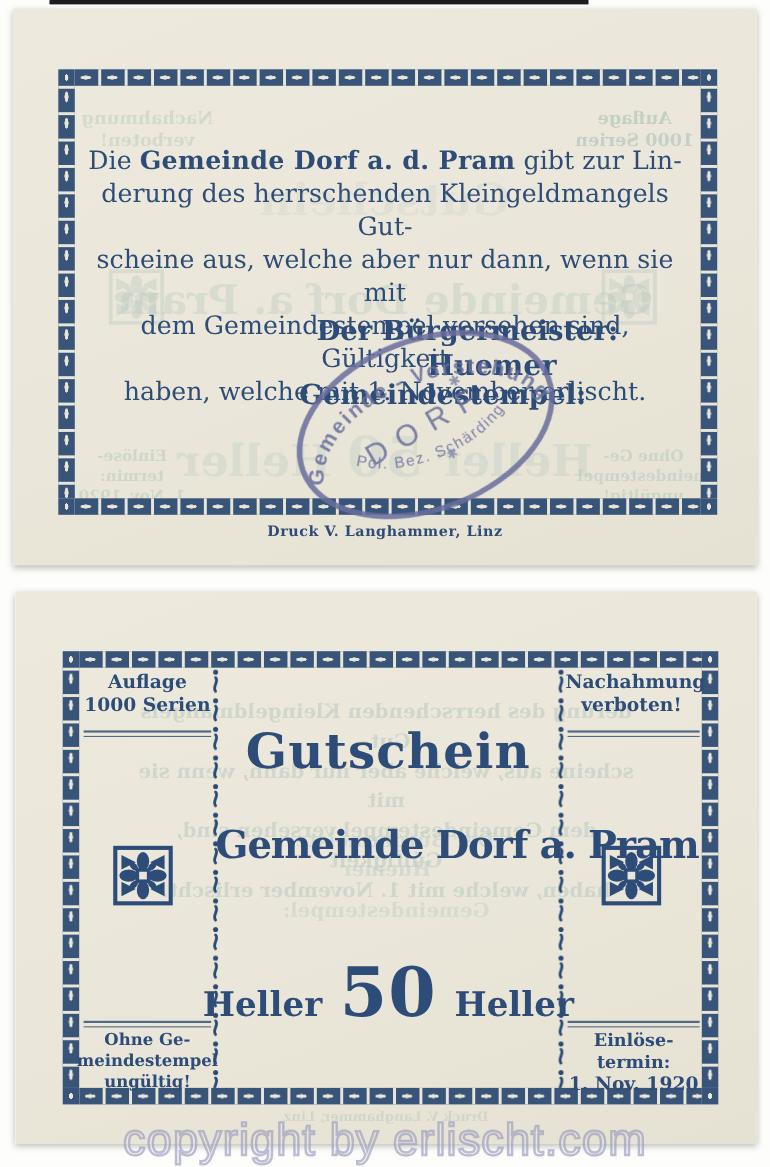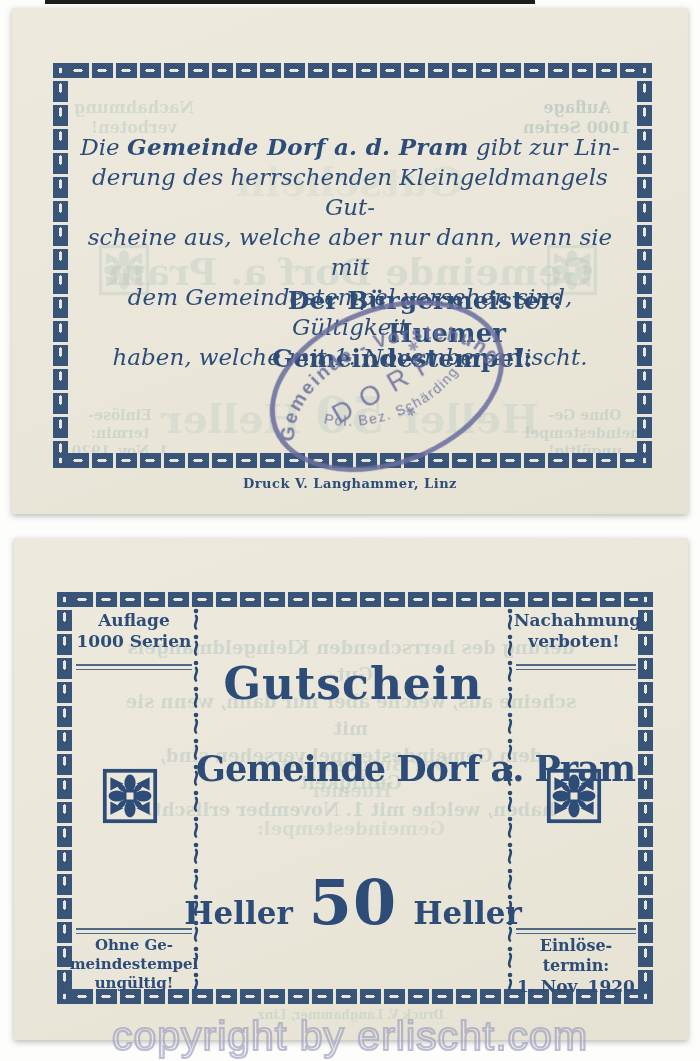--- a/index.html
+++ b/index.html
@@ -29,21 +29,21 @@
       repeating-linear-gradient(0deg,rgba(0,0,0,0) 0 21px,var(--paper) 21px 24px),
       radial-gradient(ellipse 3px 8px at 7.5px 10px,var(--paper) 57%,rgba(0,0,0,0) 63%);
     background-size:15px 24px;}
   .corner{width:15px;height:15px;
     background-image:radial-gradient(ellipse 3px 5px at 7.5px 7.5px,var(--paper) 55%,rgba(0,0,0,0) 62%);}
 
   .txt{position:absolute;color:var(--ink);}
 
   
   .para{left:68px;right:68px;top:124px;text-align:center;
-        font-size:23px;line-height:30px;font-style:italic;}
+        font-size:23px;line-height:30px;}
   .para .name{font-weight:bold;letter-spacing:.3px;}
   .mayor-label{left:200px;width:350px;top:278px;text-align:right;font-size:25px;font-weight:bold;}
   .mayor-name{left:330px;width:210px;top:310px;text-align:center;font-size:26px;font-weight:bold;}
   .stamp-caption{left:260px;top:336px;font-size:25px;font-weight:bold;}
   .stamp{position:absolute;left:238px;top:282px;width:274px;height:192px;
          transform:rotate(-21deg);color:var(--stamp-ink);opacity:.85;filter:blur(.3px);}
   .imprint{left:0;right:0;top:468px;text-align:center;font-size:13px;font-weight:bold;
            letter-spacing:.5px;}
 
   

